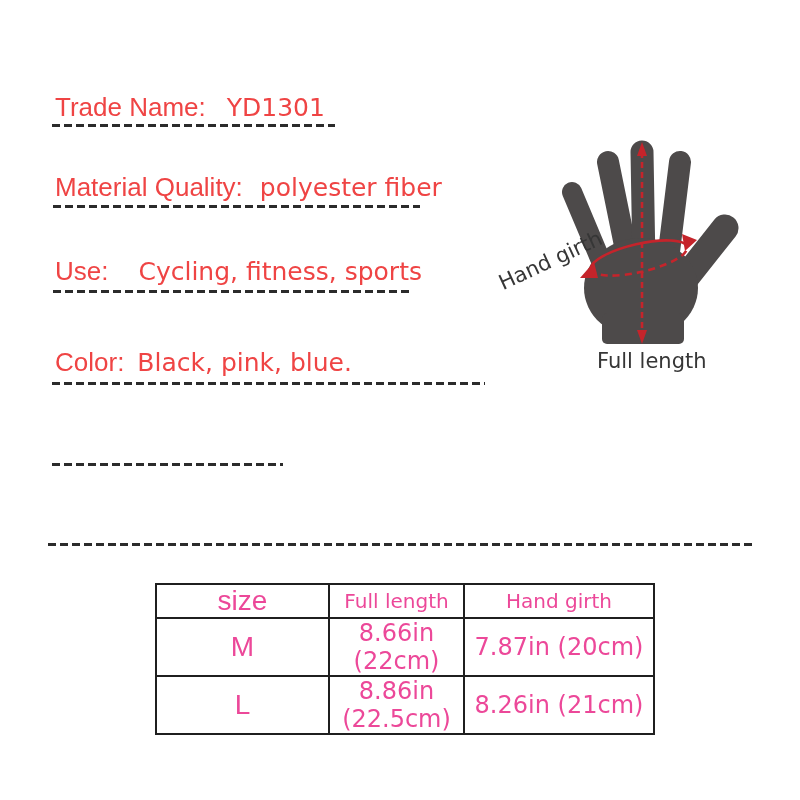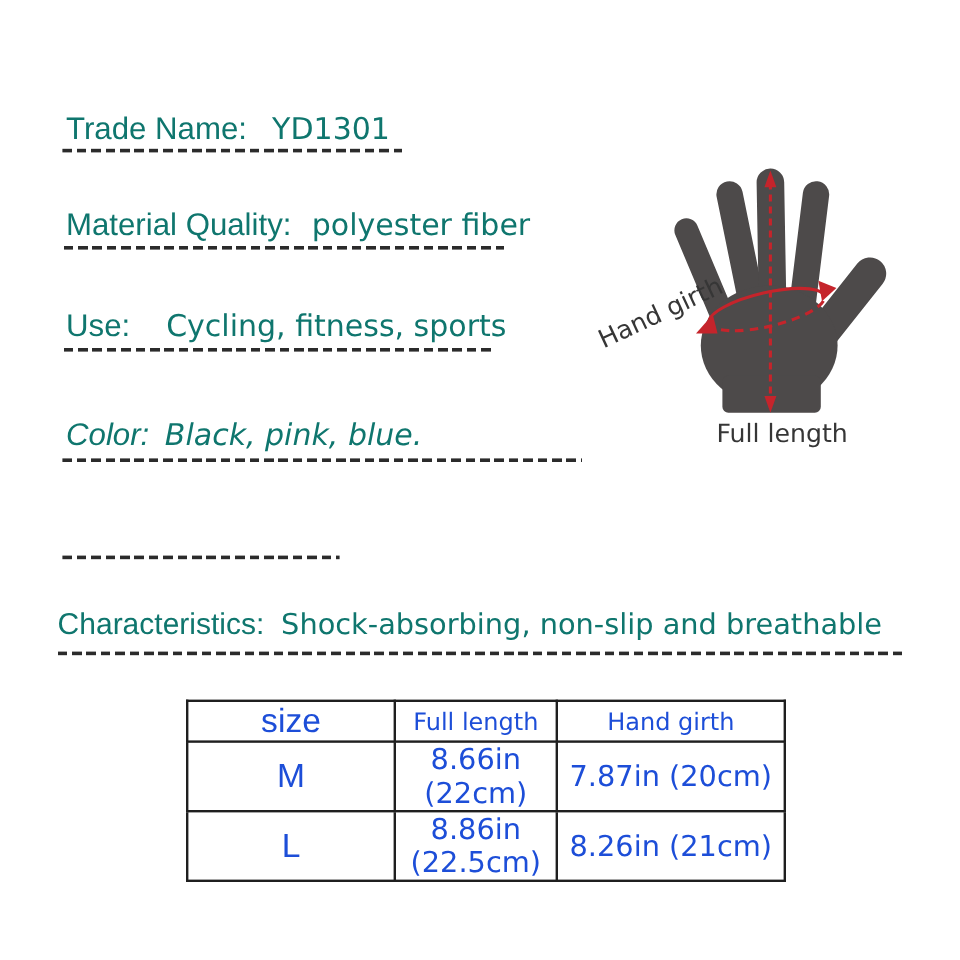--- a/index.html
+++ b/index.html
@@ -1,36 +1,36 @@
 <!DOCTYPE html>
 <html><head>
 <meta charset="utf-8">
 <style>
   html,body { margin:0; padding:0; background:#fff; }
   #canvas {
     position:relative; width:800px; height:800px; background:#ffffff;
     font-family:"Liberation Sans", sans-serif; color:#2e2e2e; overflow:hidden;
   }
-  .spec-line { position:absolute; font-size:26px; white-space:nowrap; color:#0f766e; }
+  .spec-line { position:absolute; font-size:26px; white-space:nowrap; color:#ef4444; }
   .spec-line .label { font-family:"Liberation Sans", sans-serif; }
   .spec-line .value { font-family:"DejaVu Sans", sans-serif; font-size:25px; }
   .dash {
     position:absolute; height:3px;
     background:repeating-linear-gradient(90deg,#2b2b2b 0 8px,transparent 8px 12px);
   }
   .diagram-label {
     position:absolute; font-size:21px; color:#363636; white-space:nowrap;
     font-family:"DejaVu Sans", sans-serif;
   }
   #hand-svg { position:absolute; left:480px; top:118px; }
   #size-table {
     position:absolute; left:155px; top:583px; width:500px;
     border-collapse:collapse; table-layout:fixed; text-align:center;
   }
-  #size-table th, #size-table td { border:2px solid #1f1f1f; padding:0; color:#1d4ed8; }
+  #size-table th, #size-table td { border:2px solid #1f1f1f; padding:0; color:#ec4899; }
   #size-table thead th { height:30px; }
   #size-table tbody td { height:33px; }
   .cell-size  { font-family:"Liberation Sans", sans-serif; font-size:28px; font-weight:normal; }
   .cell-meta  { font-family:"DejaVu Sans", sans-serif; font-size:24px; font-weight:normal; }
   th.cell-meta { font-size:20px; }
 </style>
 </head>
 <body>
 
 <div id="canvas">
@@ -43,30 +43,27 @@
   <div class="spec-line" style="left:55px;top:172px;">
     <span class="label">Material Quality:</span><span class="value" style="margin-left:17px;">polyester fiber</span>
   </div>
   <div class="dash" style="left:53px;top:205px;width:367px;"></div>
 
   <div class="spec-line" style="left:55px;top:256px;">
     <span class="label">Use:</span><span class="value" style="margin-left:30px;">Cycling, fitness, sports</span>
   </div>
   <div class="dash" style="left:53px;top:290px;width:357px;"></div>
 
-  <div class="spec-line" style="left:55px;top:347px;font-style:italic;">
+  <div class="spec-line" style="left:55px;top:347px;">
     <span class="label">Color:</span><span class="value" style="margin-left:13px;">Black, pink, blue.</span>
   </div>
   <div class="dash" style="left:52px;top:382px;width:433px;"></div>
 
   <div class="dash" style="left:52px;top:463px;width:231px;"></div>
 
-  <div class="spec-line" style="left:48px;top:506px;font-size:25px;">
-    <span class="label">Characteristics:</span><span class="value" style="margin-left:14px;font-size:24px;">Shock-absorbing, non-slip and breathable</span>
-  </div>
   <div class="dash" style="left:48px;top:543px;width:707px;"></div>
 
   <svg id="hand-svg" width="300" height="260" viewBox="0 0 300 260" aria-hidden="true">
     <g fill="#4d4a4a" stroke="#4d4a4a">
       <line x1="92" y1="74" x2="124" y2="150" stroke-width="20" stroke-linecap="round"></line>
       <line x1="128" y1="44" x2="149" y2="147" stroke-width="22" stroke-linecap="round"></line>
       <line x1="162" y1="34" x2="164" y2="147" stroke-width="23" stroke-linecap="round"></line>
       <line x1="200" y1="44" x2="187" y2="150" stroke-width="22" stroke-linecap="round"></line>
       <line x1="245" y1="110" x2="203" y2="163" stroke-width="27" stroke-linecap="round"></line>
       <ellipse cx="161" cy="170" rx="57" ry="50" stroke="none"></ellipse>

